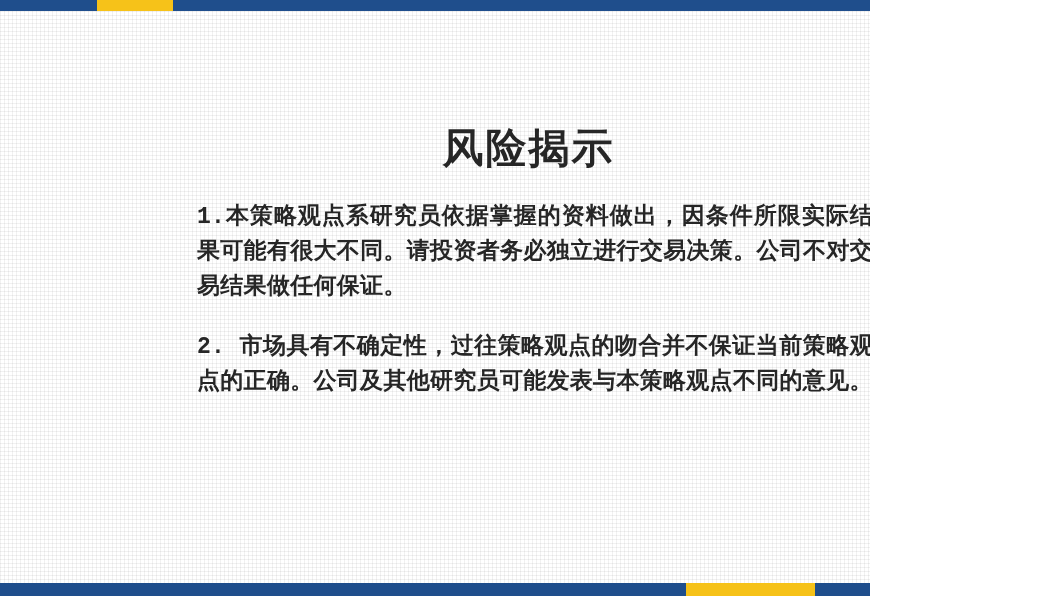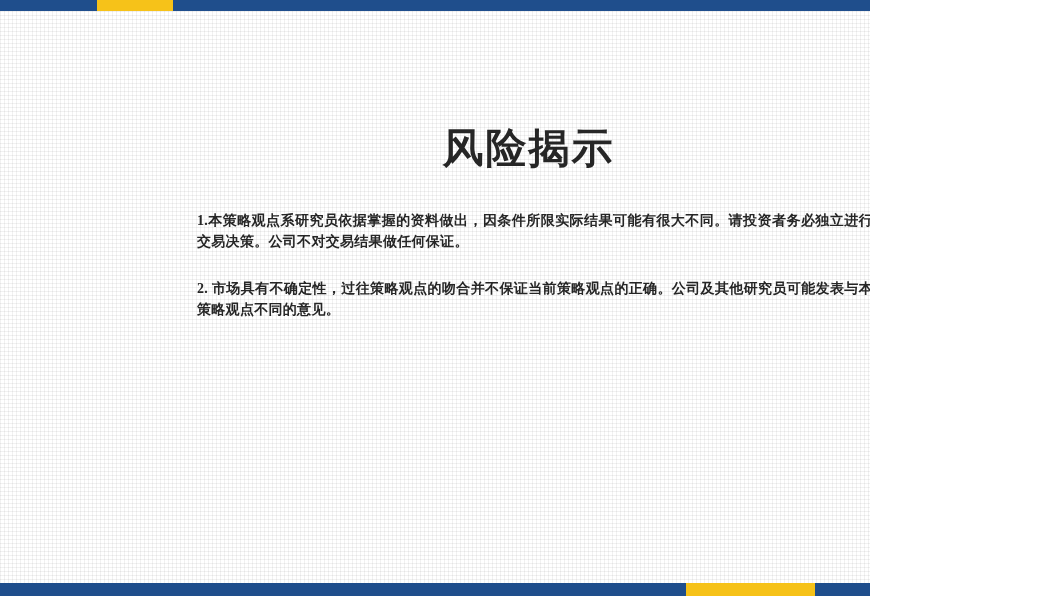--- a/index.html
+++ b/index.html
@@ -70,28 +70,28 @@
     letter-spacing: 2px;
     font-family: "DejaVu Sans", "Liberation Sans", sans-serif;
   }
   .body-block {
     position: absolute;
     top: 185px;
     left: 197px;
     width: 676px;
   }
   .para {
-    font-size: 14px;
+    font-size: 23px;
     font-weight: bold;
     color: #262626;
     line-height: 1.52;
     letter-spacing: 0.3px;
-    margin: 14px 0 25px 0;
+    margin: 4px 0 25px 0;
     text-align: justify;
-    font-family: Liberation Serif, serif;
+    font-family: Liberation Mono, monospace;
   }
   .para:last-child { margin-bottom: 0; }
 </style>
 </head>
 <body>
 
 <div class="slide">
 
   <div class="topbar">
     <div class="seg-blue-left"></div>

